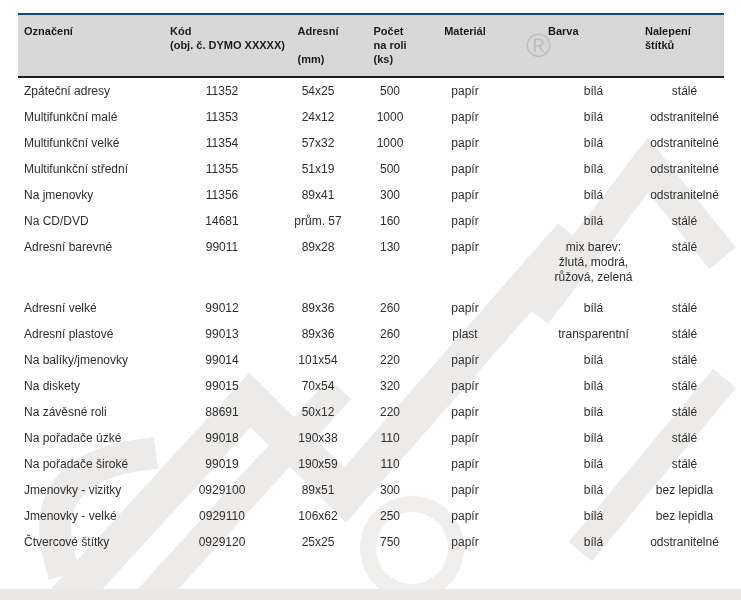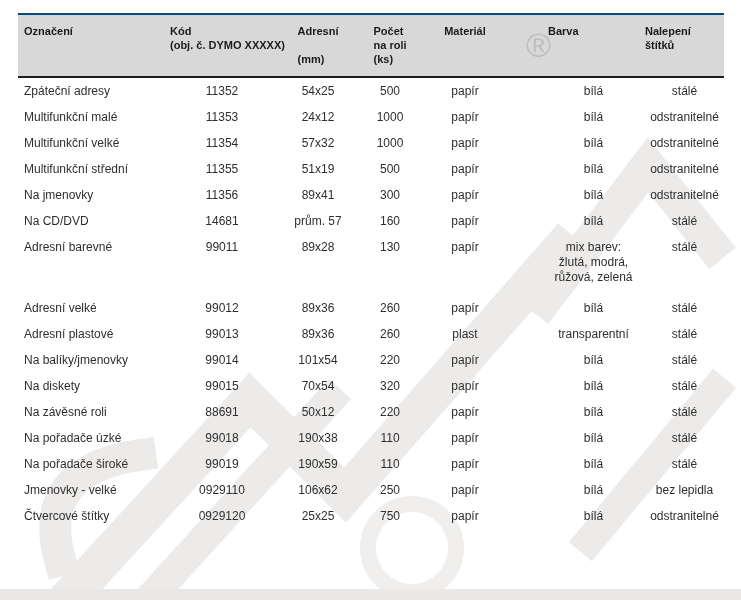--- a/index.html
+++ b/index.html
@@ -269,20 +269,29 @@
           <tr>
             <td class="col-oznaceni">Na pořadače široké</td>
             <td class="col-kod">99019</td>
             <td class="col-rozmer">190x59</td>
             <td class="col-pocet">110</td>
             <td class="col-material">papír</td>
             <td class="col-barva">bílá</td>
             <td class="col-nalepeni">stálé</td>
           </tr>
           <tr>
+            <td class="col-oznaceni">Jmenovky - vizitky</td>
+            <td class="col-kod">0929100</td>
+            <td class="col-rozmer">89x51</td>
+            <td class="col-pocet">300</td>
+            <td class="col-material">papír</td>
+            <td class="col-barva">bílá</td>
+            <td class="col-nalepeni">bez lepidla</td>
+          </tr>
+          <tr>
             <td class="col-oznaceni">Jmenovky - velké</td>
             <td class="col-kod">0929110</td>
             <td class="col-rozmer">106x62</td>
             <td class="col-pocet">250</td>
             <td class="col-material">papír</td>
             <td class="col-barva">bílá</td>
             <td class="col-nalepeni">bez lepidla</td>
           </tr>
           <tr>
             <td class="col-oznaceni">Čtvercové štítky</td>

